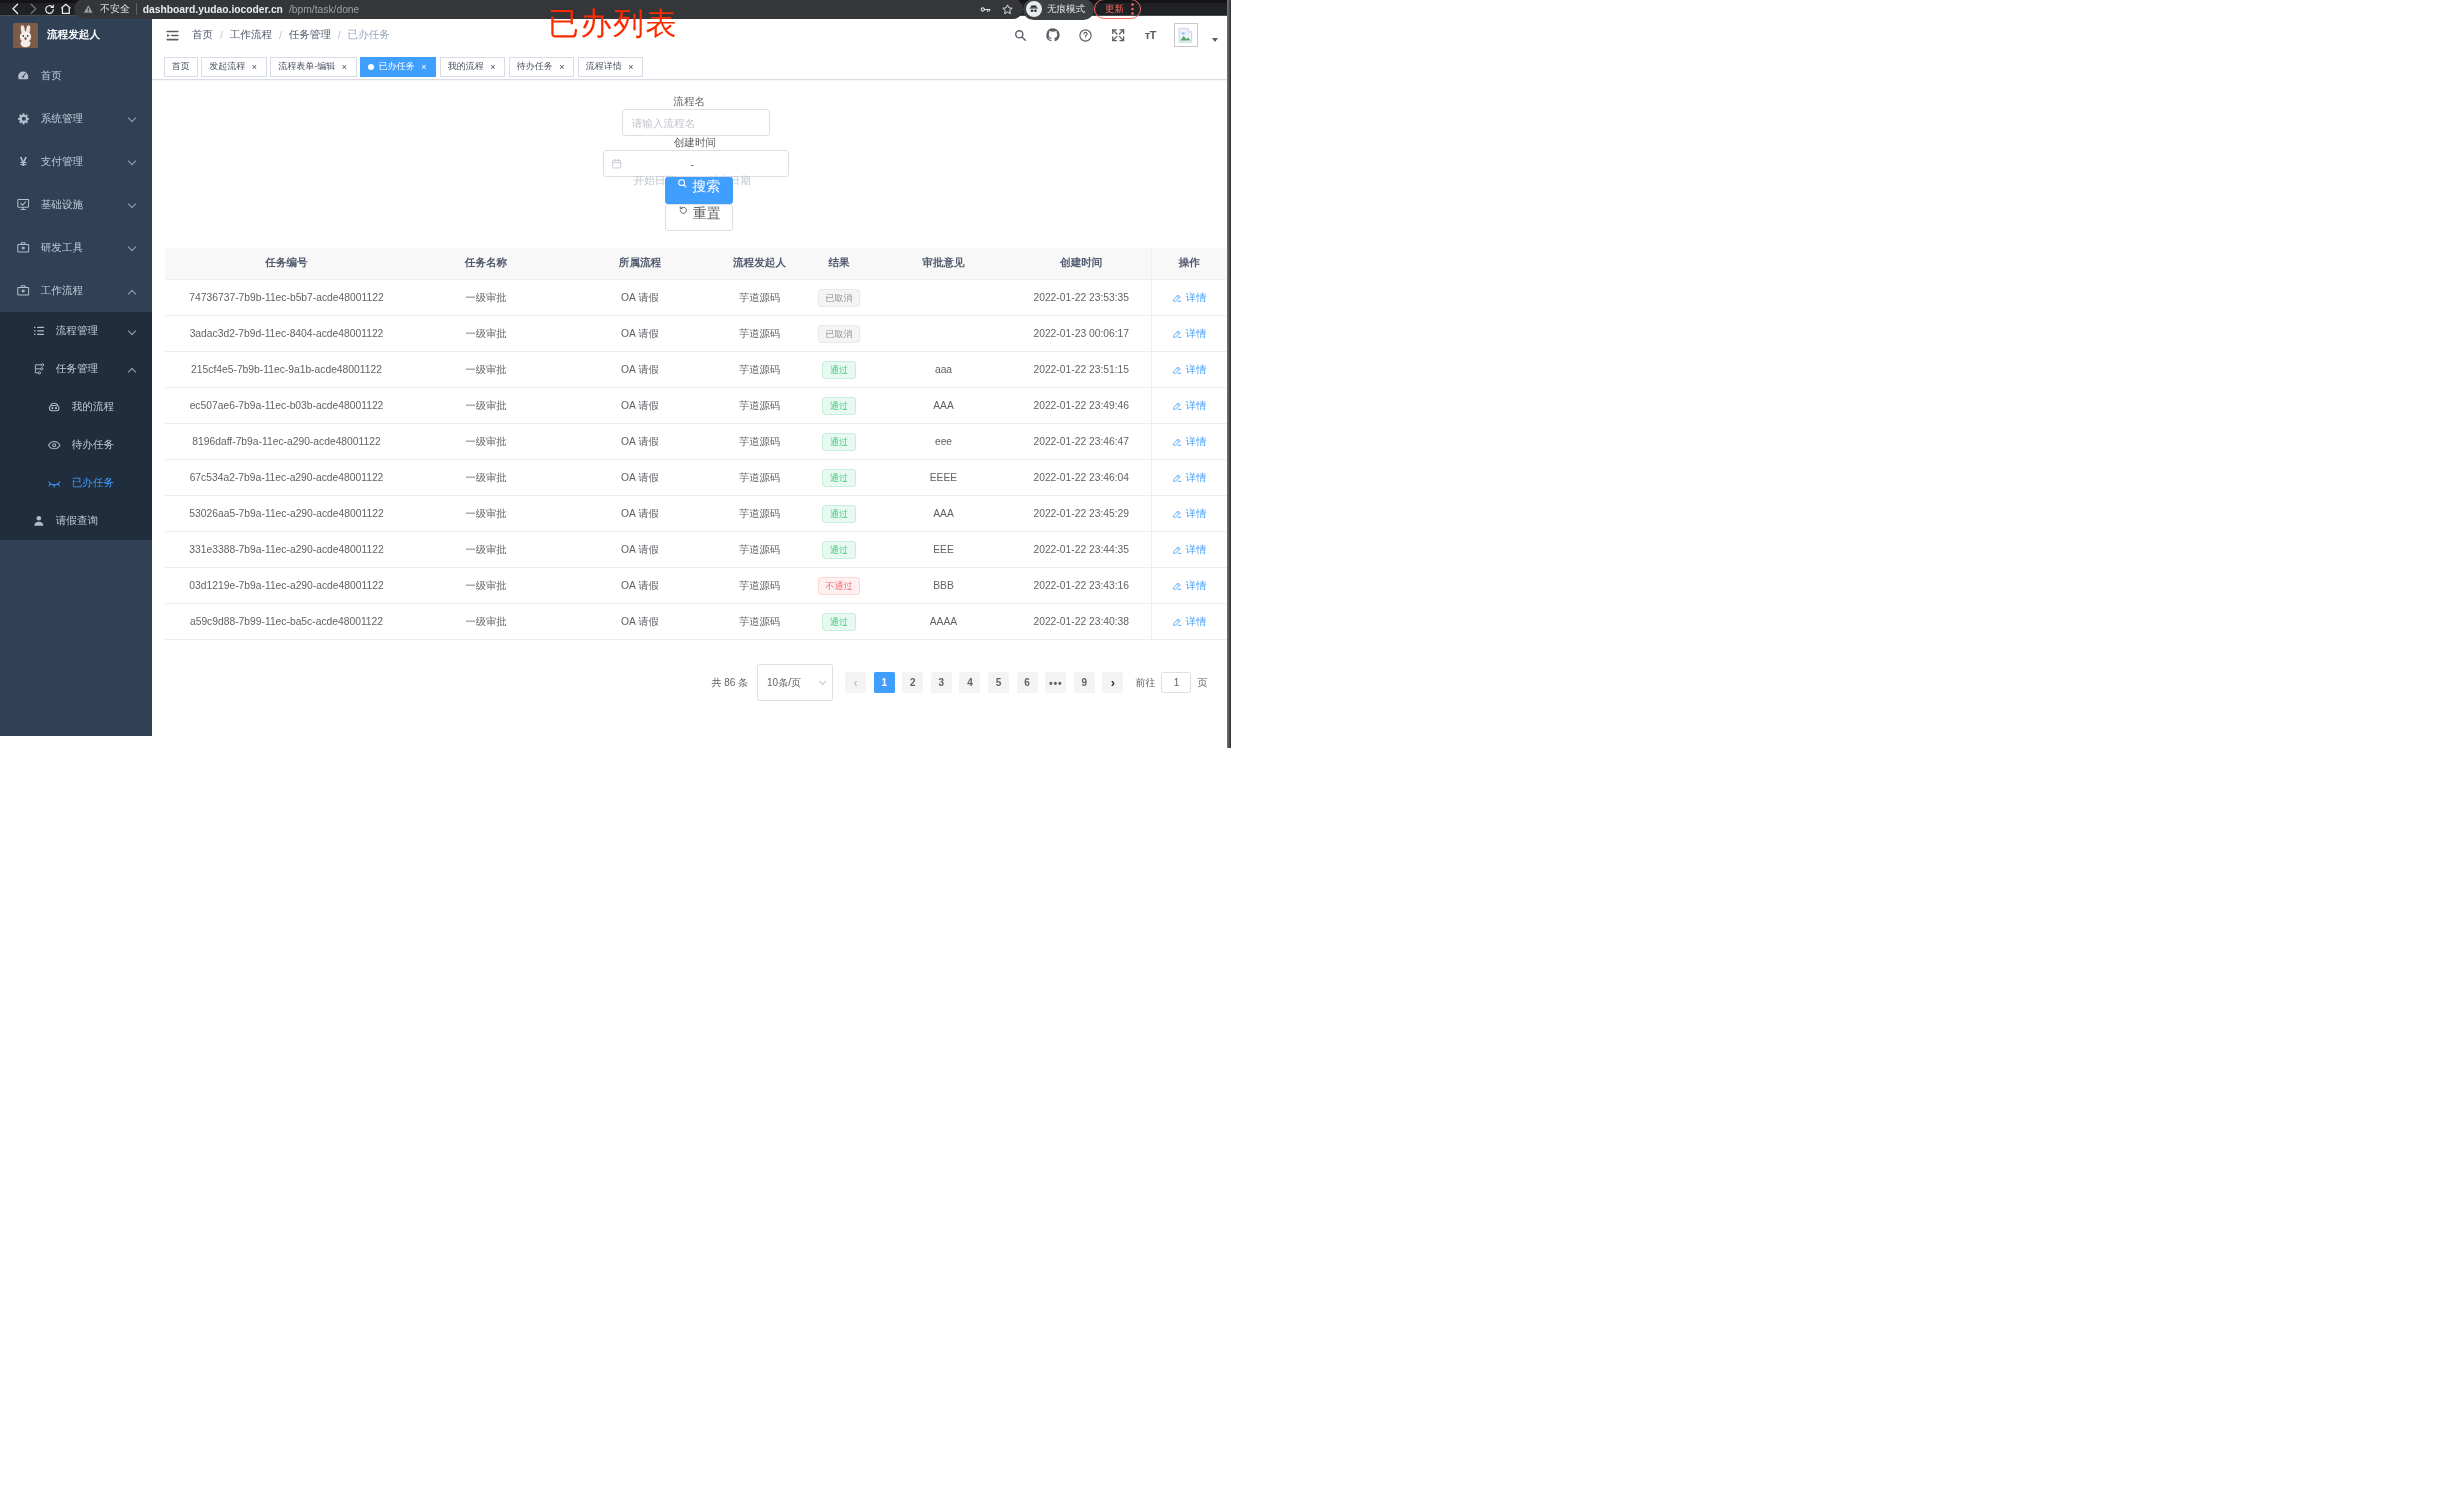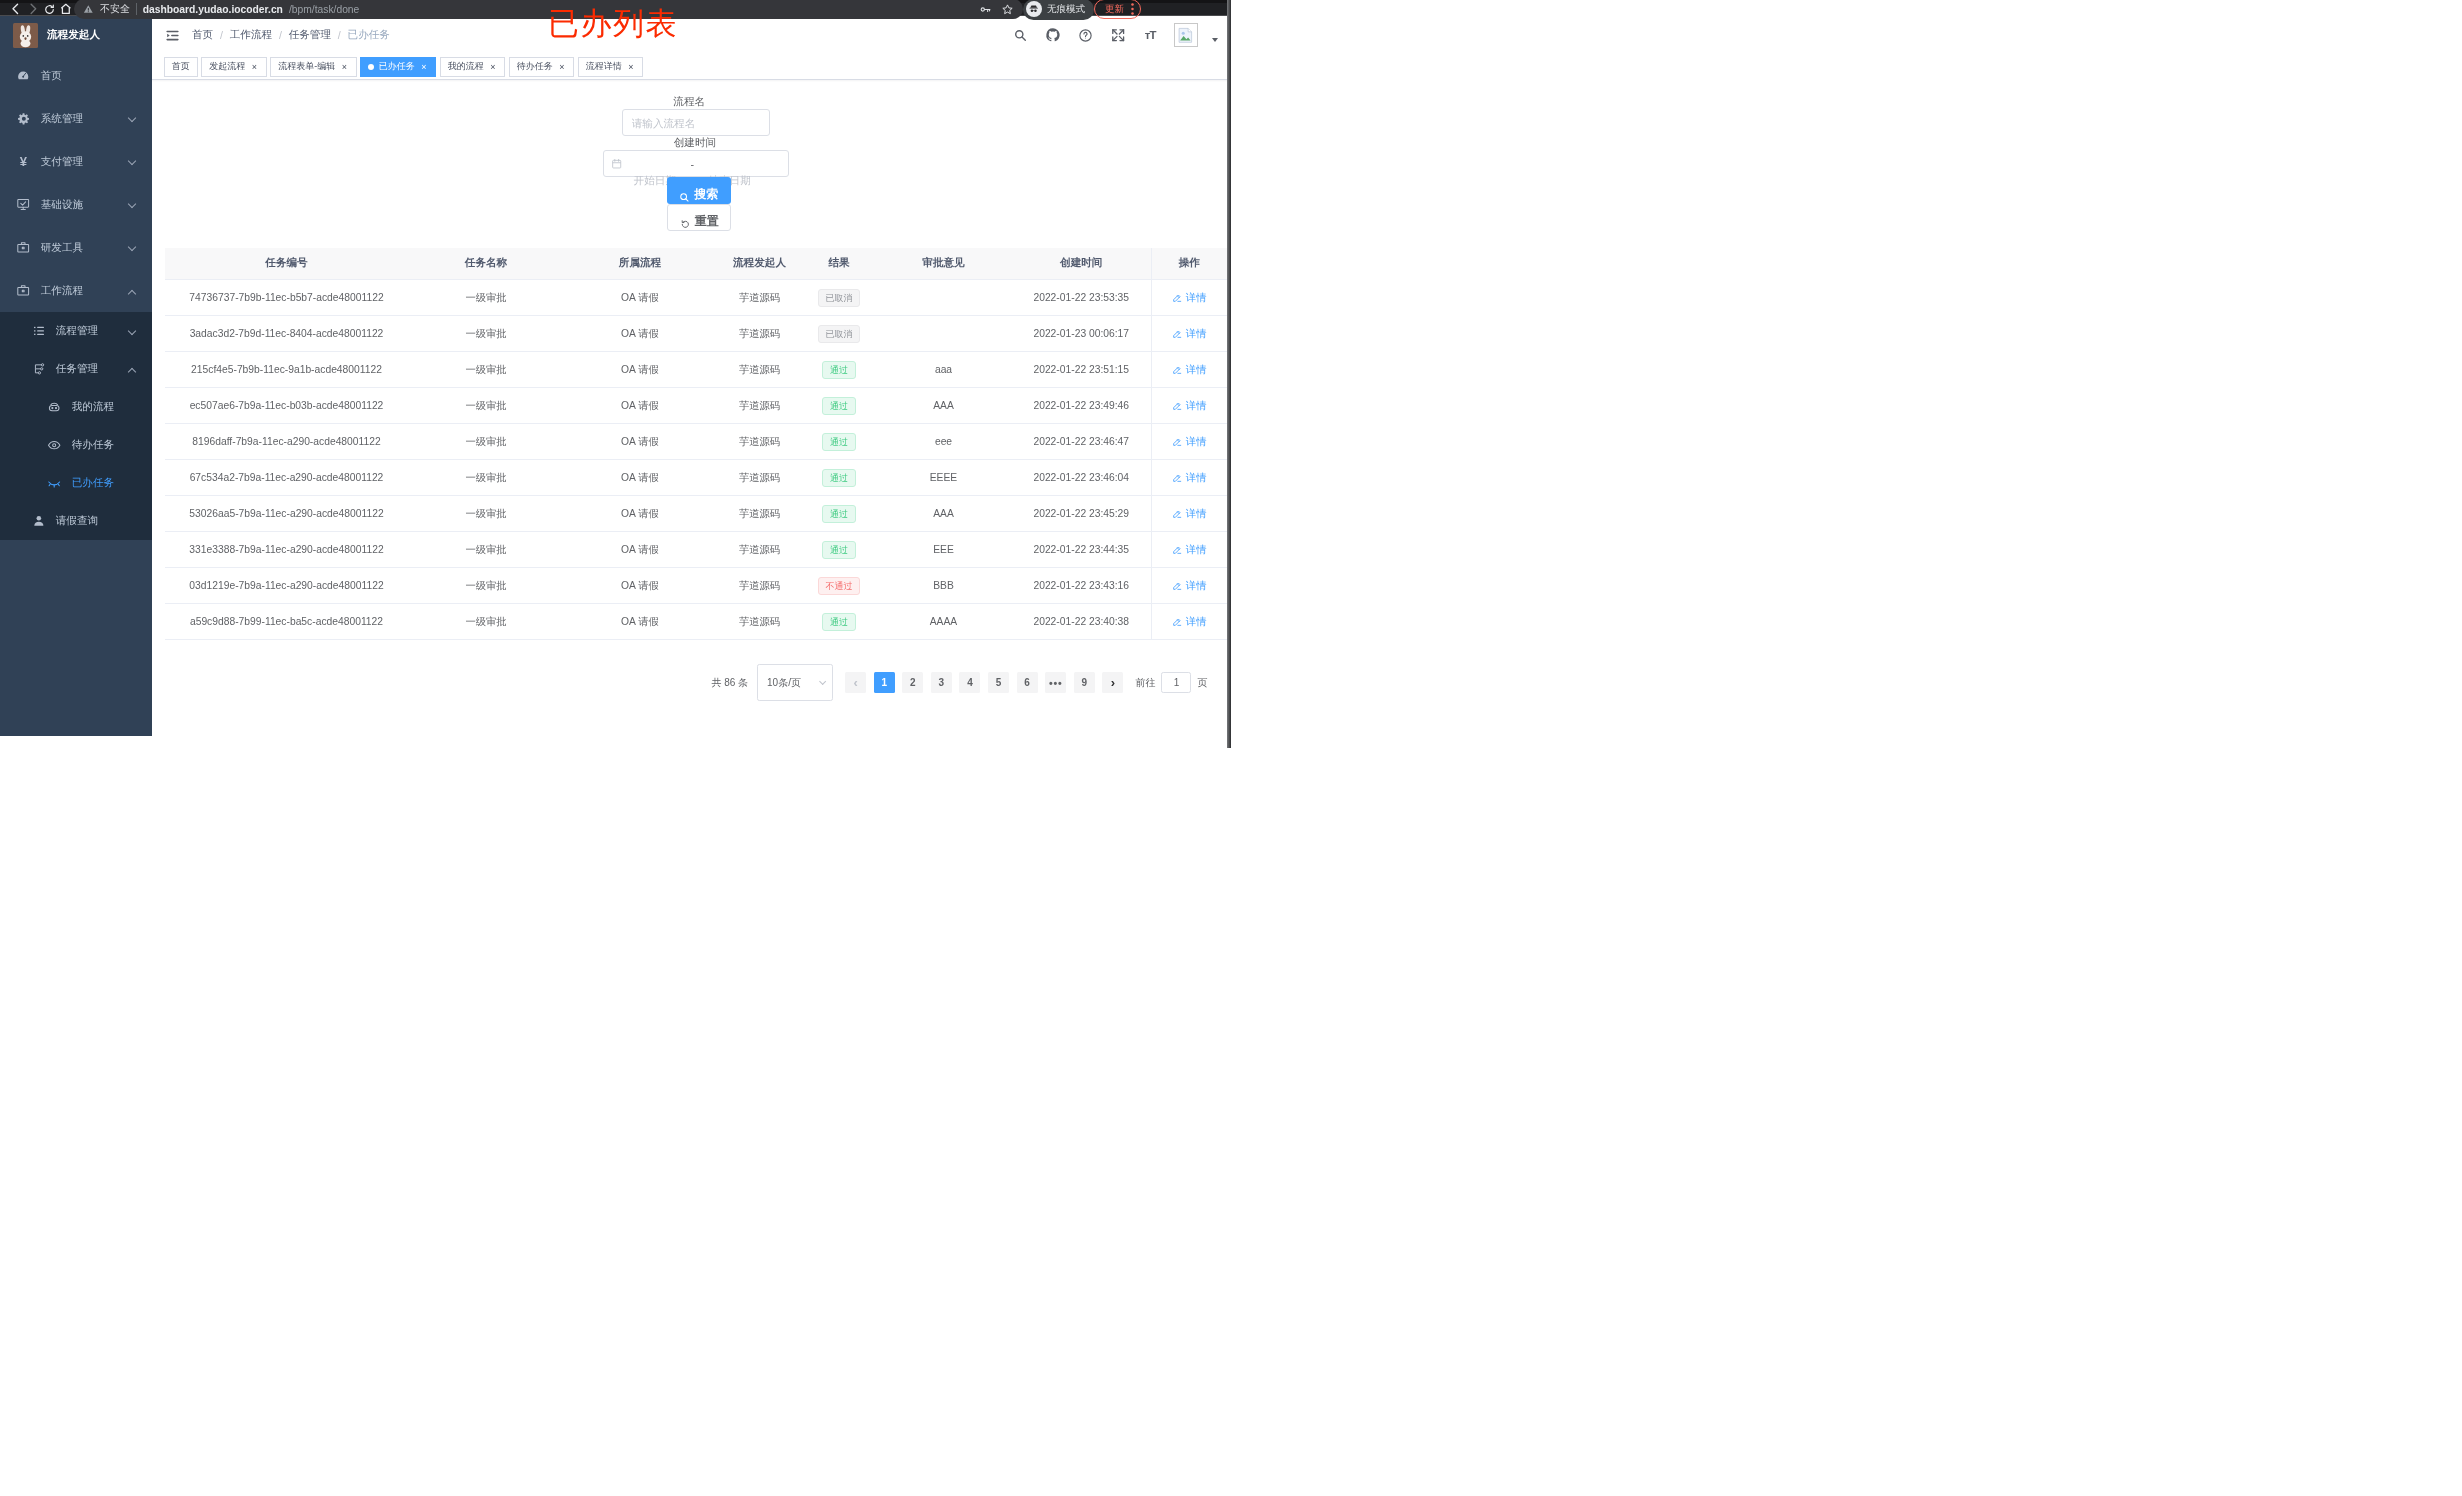--- a/index.html
+++ b/index.html
@@ -88,22 +88,22 @@
   .f-label { margin:0 16.7px 0 3.8px; white-space:nowrap; }
   .f-label2 { margin:0 8.4px 0 6.8px; white-space:nowrap; }
   .text-input { width:148px; height:27px; border:0.8px solid #dcdfe6; border-radius:3px;
     padding:0 9px; font-size:10.6px; color:#606266; outline:none;
     font-family:"Liberation Sans","DejaVu Sans",sans-serif; }
   .text-input::placeholder { color:#c0c4cc; }
   .date-range { width:186px; height:27px; border:0.8px solid #dcdfe6; border-radius:3px;
     display:flex; align-items:center; padding:0 7.6px; gap:4.6px; color:#c0c4cc; font-size:10.6px; }
   .dr-part { width:55px; text-align:center;margin-top:34px; }
   .dr-sep { color:#606266; width:10.6px; text-align:center; }
-  .btn { height:27px; border-radius:3px; display:flex; align-items:flex-end; gap:4.6px;
-    padding:0 11.4px; font-size:12px; cursor:pointer; border:0.8px solid transparent; white-space:nowrap;font-weight:bold; }
+  .btn { height:27px; border-radius:3px; display:flex; align-items:flex-start; gap:4.6px;
+    padding:0 11.4px; font-size:14px; cursor:pointer; border:0.8px solid transparent; white-space:nowrap; }
   .btn-search { background:#409eff; color:#fff; margin-left:6px; }
   .btn-reset { background:#fff; border-color:#dcdfe6; color:#606266; margin-left:6.8px; }
 
   
   table { width:100%; border-collapse:collapse; table-layout:fixed; }
   th { height:32px; background:#f8f8f9; color:#515a6e; font-size:10.6px; font-weight:600;
     border-bottom:0.8px solid #ebeef5; text-align:center; }
   td { height:36px; border-bottom:0.8px solid #ebeef5; color:#606266; font-size:10.3px;
     text-align:center; white-space:nowrap; overflow:hidden; }
   th:last-child, td:last-child { border-left:0.8px solid #ebeef5; }

